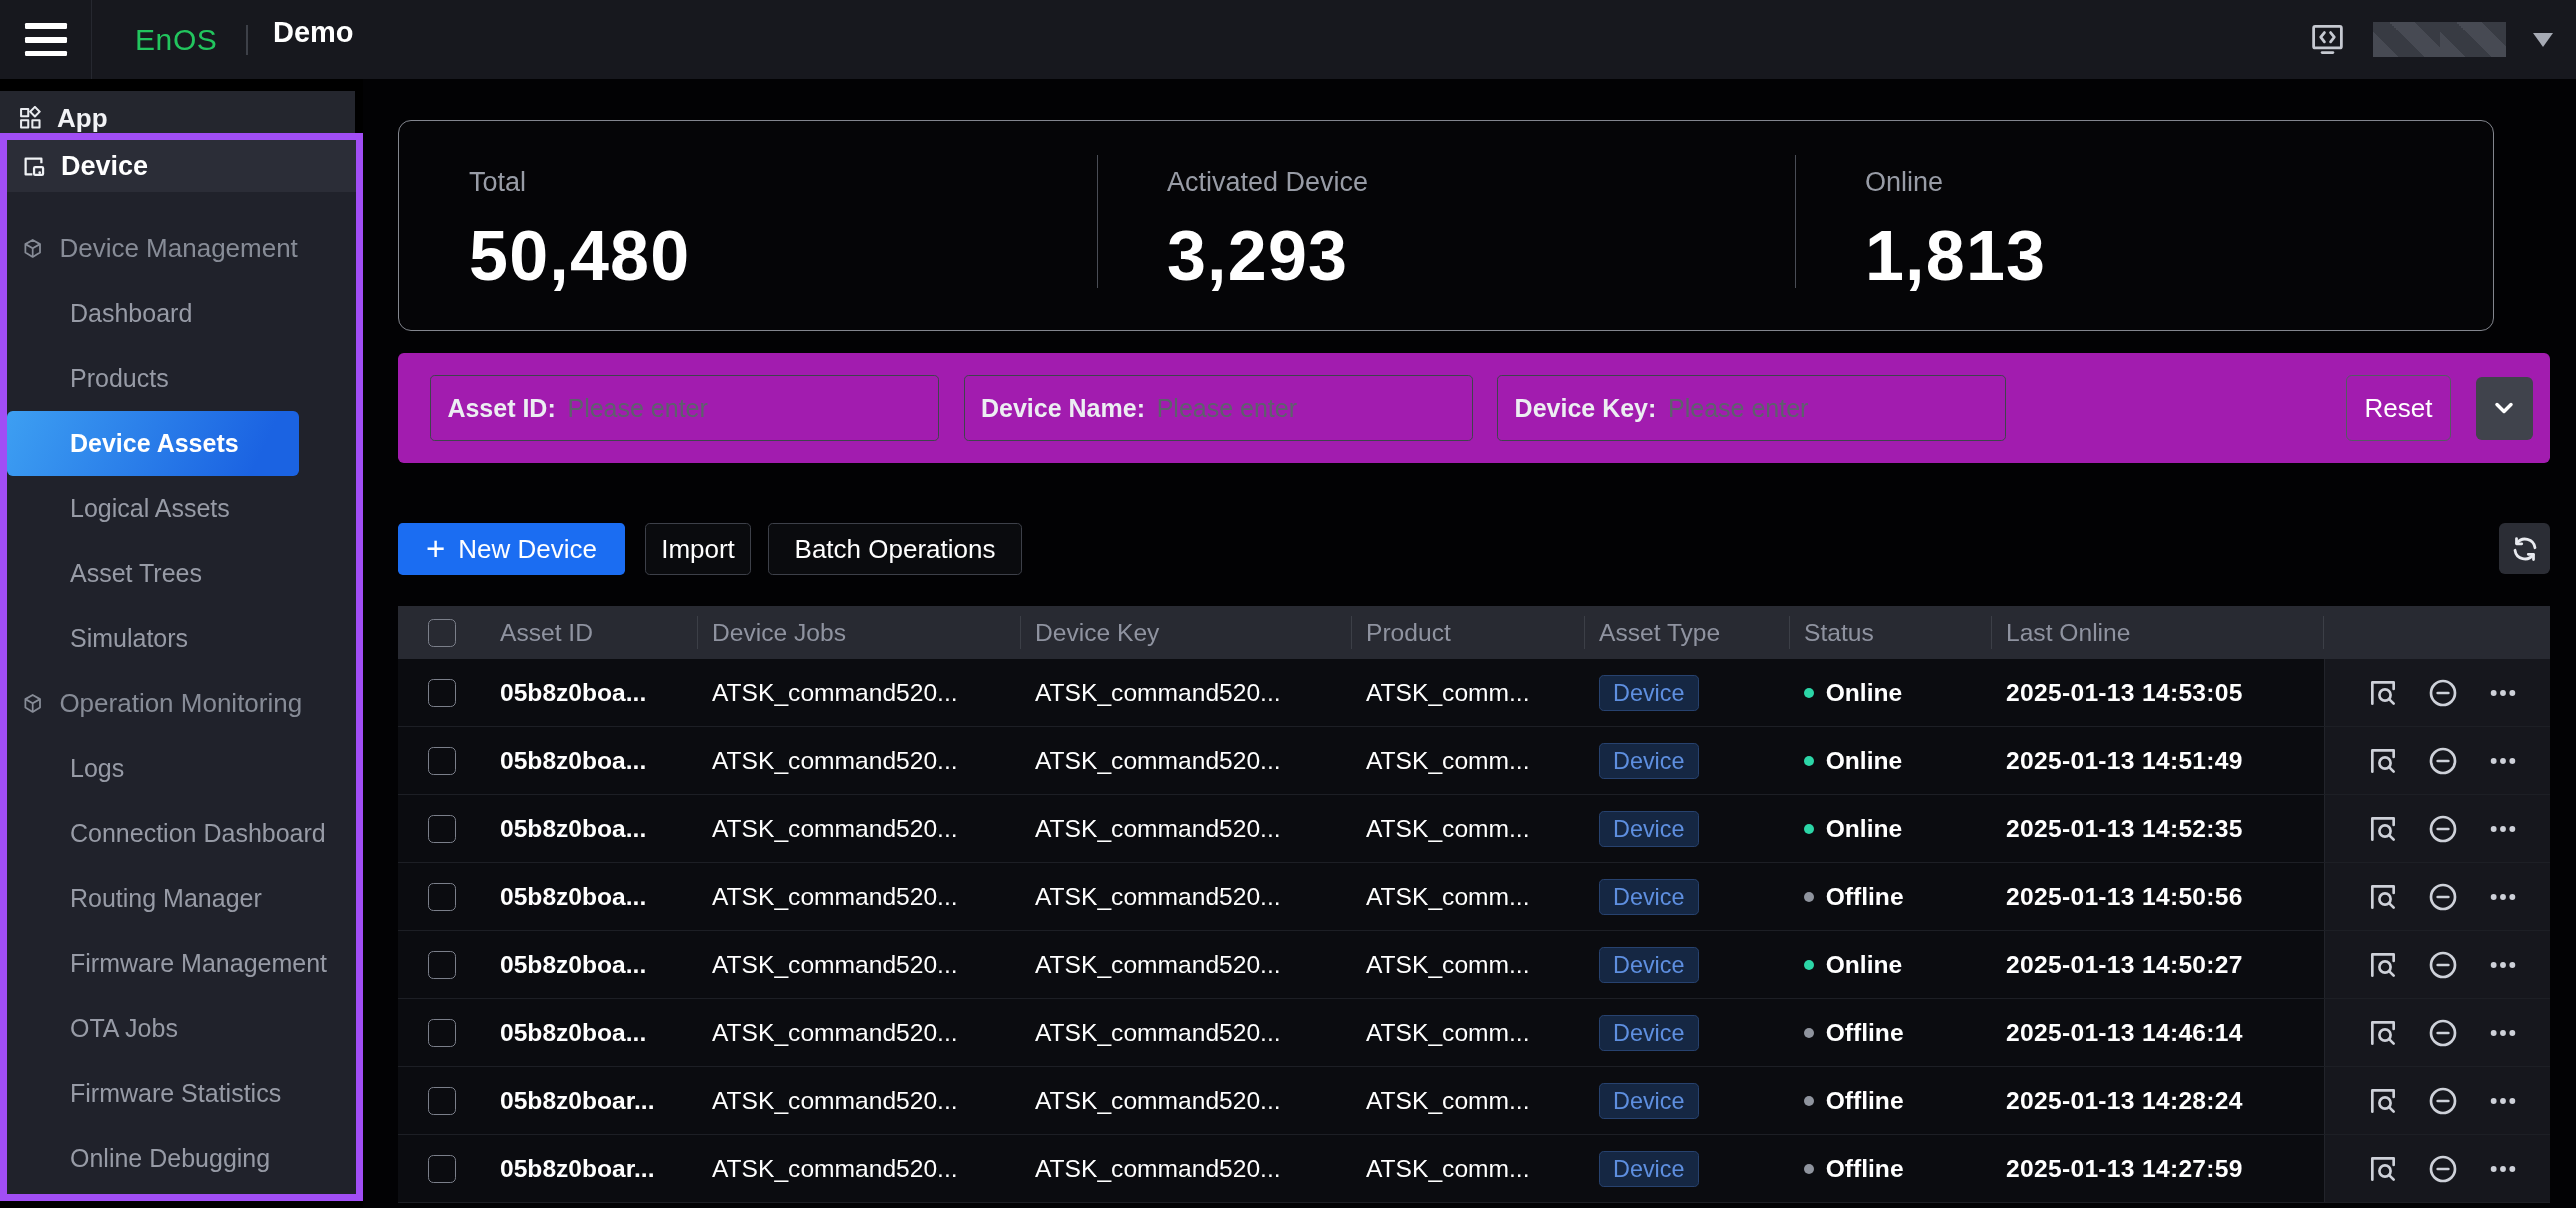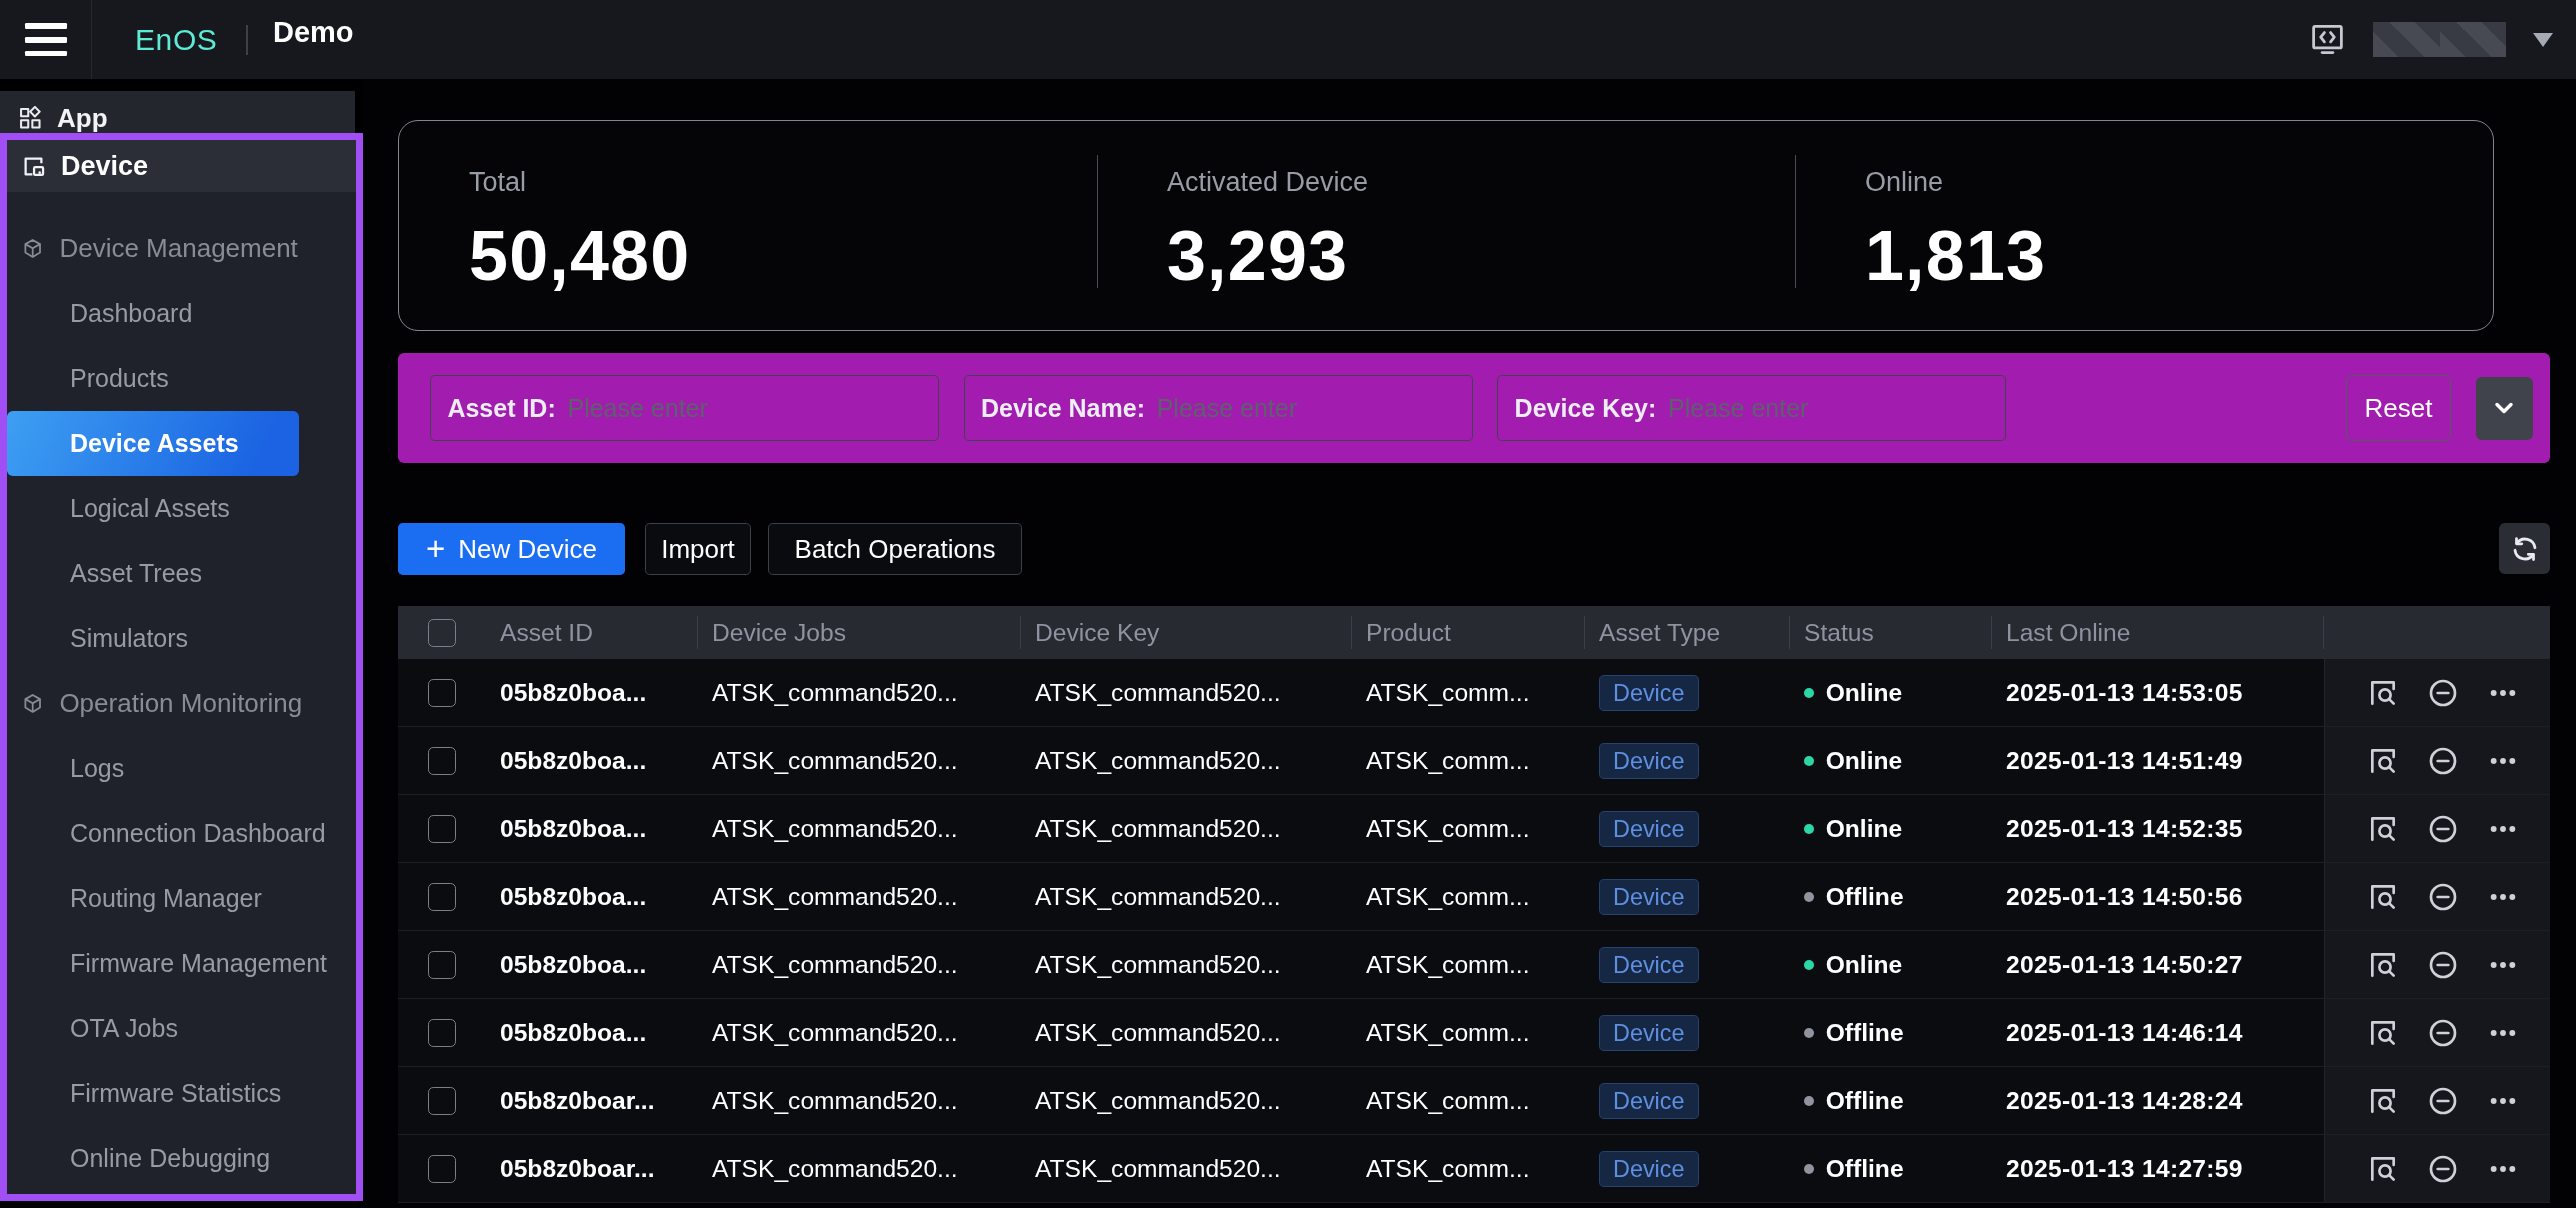--- a/index.html
+++ b/index.html
@@ -5,21 +5,21 @@
   * { margin:0; padding:0; box-sizing:border-box; }
   html,body { width:2576px; height:1208px; overflow:hidden; background:#000; }
   body { font-family:"Liberation Sans","DejaVu Sans",sans-serif; color:#e9ebef; }
   .screen { position:relative; width:2576px; height:1208px; background:#000; }
 
   
   .topbar { position:absolute; left:0; top:0; width:2576px; height:79px; background:#17181e; }
   .hamburger { position:absolute; left:24.6px; top:23.4px; width:42px; height:33px; display:flex; flex-direction:column; justify-content:space-between; cursor:pointer; }
   .hamburger span { display:block; width:42px; height:5.3px; background:#fff; border-radius:1.2px; }
   .topbar-vline { position:absolute; left:91px; top:0; width:1.2px; height:79px; background:#262830; }
-  .brand { position:absolute; left:135px; top:0; height:79px; display:flex; align-items:center; font-size:30px; font-weight:300; letter-spacing:0.6px; color:#5eead4; }
+  .brand { position:absolute; left:135px; top:0; height:79px; display:flex; align-items:center; font-size:30px; font-weight:300; letter-spacing:0.6px; color:#22c55e; }
   .brand-sep { position:absolute; left:246px; top:24.6px; width:1.8px; height:30px; background:#3d4048; }
   .appname { position:absolute; left:273px; top:0; height:65px; display:flex; align-items:center; font-size:29px; font-weight:700; color:#fff; }
   .topbar-right { position:absolute; right:23.4px; top:0; height:79px; display:flex; align-items:center; gap:27px; }
   .console-icon { width:37px; height:37px; color:#c6c9d1; }
   .console-icon svg { width:100%; height:100%; }
   .redacted { width:133px; height:35px;
     background-image:linear-gradient(45deg,#474a53 25%,#383b43 25%,#383b43 50%,#474a53 50%,#474a53 75%,#383b43 75%);
     background-size:67px 35px; }
   .caret { width:0; height:0; border-left:10.5px solid transparent; border-right:10.5px solid transparent; border-top:14px solid #a6aab4; }
 
@@ -34,21 +34,21 @@
   .side-group { height:65px; display:flex; align-items:center; padding-left:14px; gap:15px; font-size:26px; color:#878c97; cursor:pointer; }
   .side-group .sicon { width:23.4px; height:23.4px; color:#878c97; }
   .side-child { height:65px; display:flex; align-items:center; padding-left:63px; font-size:25px; color:#979ba6; cursor:pointer; }
   .side-child.active { background:linear-gradient(115deg,#3d9ff2 0%,#1b63e2 85%); border-radius:5.8px; margin-right:57px; color:#fff; font-weight:600; }
   .sicon svg { width:100%; height:100%; }
 
   
   .main { position:absolute; left:363px; top:79px; width:2213px; height:1129px; background:#020204; }
 
   
-  .stats { position:absolute; left:35px; top:41px; width:2096px; height:211px; background:#050507; border:1.2px solid #83868e; border-radius:20px; display:flex; }
+  .stats { position:absolute; left:35px; top:41px; width:2096px; height:211px; background:#050507; border:1.2px solid #83868e; border-radius:13px; display:flex; }
   .stat { width:33.333%; position:relative; padding:46px 0 0 70px; }
   .stat { border-left-width:0 !important; }
   .stat-divider { position:absolute; top:34px; bottom:42px; width:1.2px; background:#4a4d55; }
   .stat .slabel { font-size:27px; color:#989ca6; }
   .stat .svalue { margin-top:17.5px; font-size:70px; font-weight:700; color:#fff; letter-spacing:1.2px; }
 
   
   .filters { position:absolute; left:35px; top:274px; width:2152px; height:110px; background:#a21caf; border-radius:5.8px; display:flex; align-items:center; padding:0 17.5px 0 32px; gap:24.6px; }
   .finput { width:509px; height:66px; border:1.2px solid #40434d; border-radius:4.7px; display:flex; align-items:center; padding-left:16.4px; gap:11.7px; background:transparent; }
   .finput .flabel { font-size:25px; font-weight:600; color:#eceef2; white-space:nowrap; }

